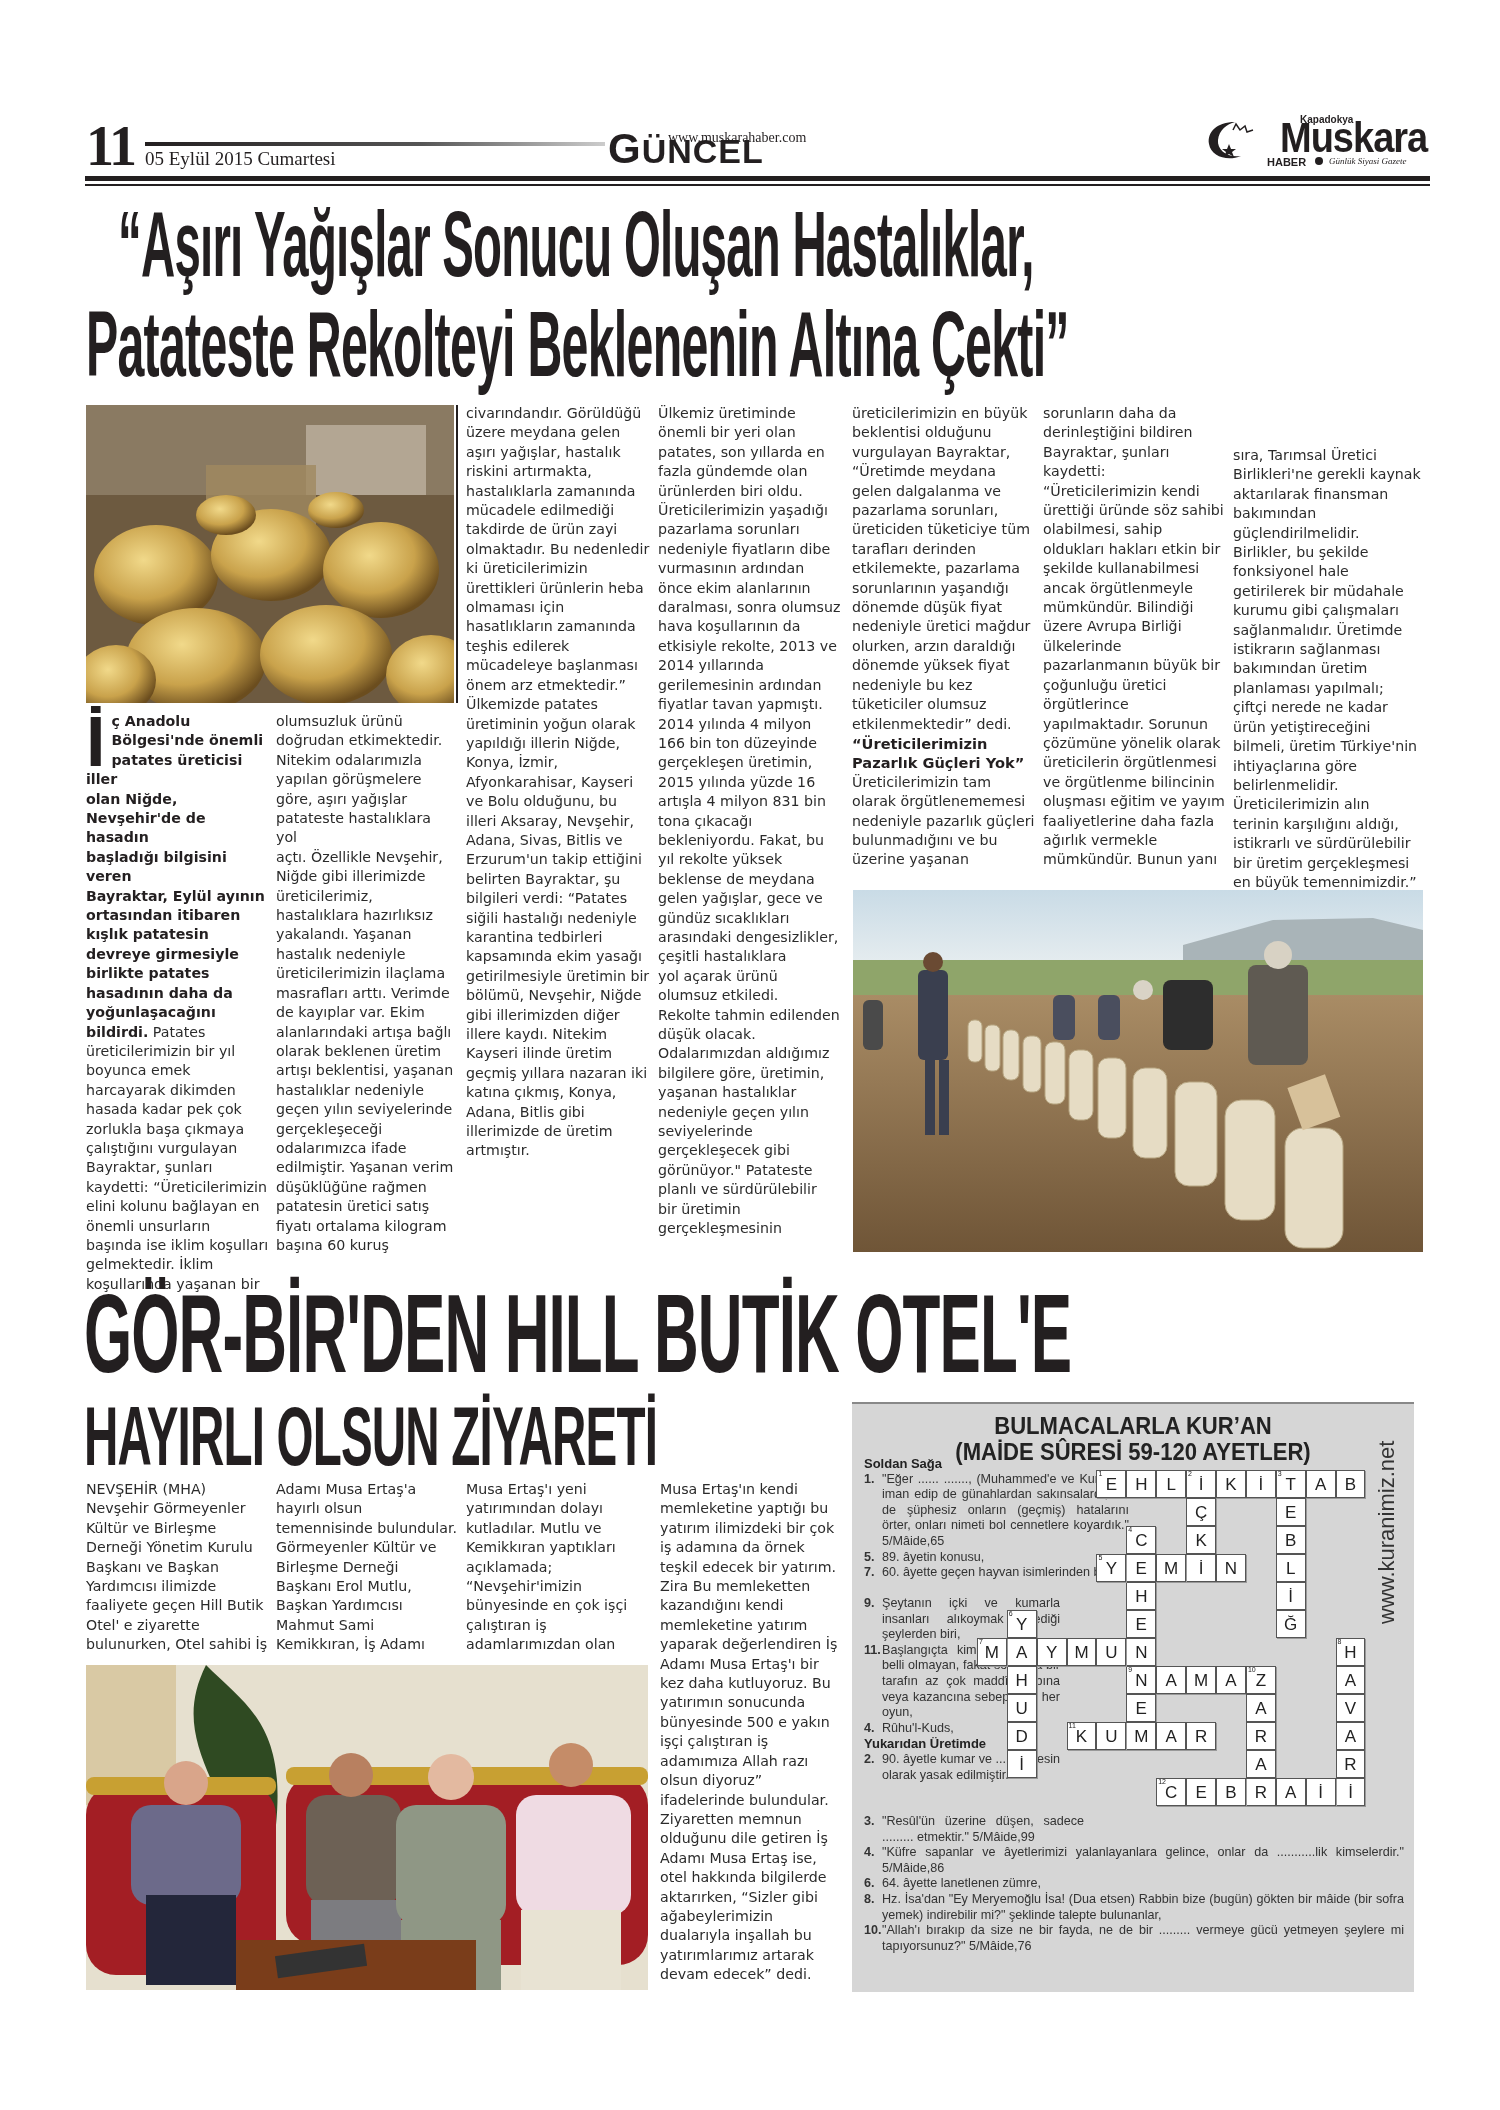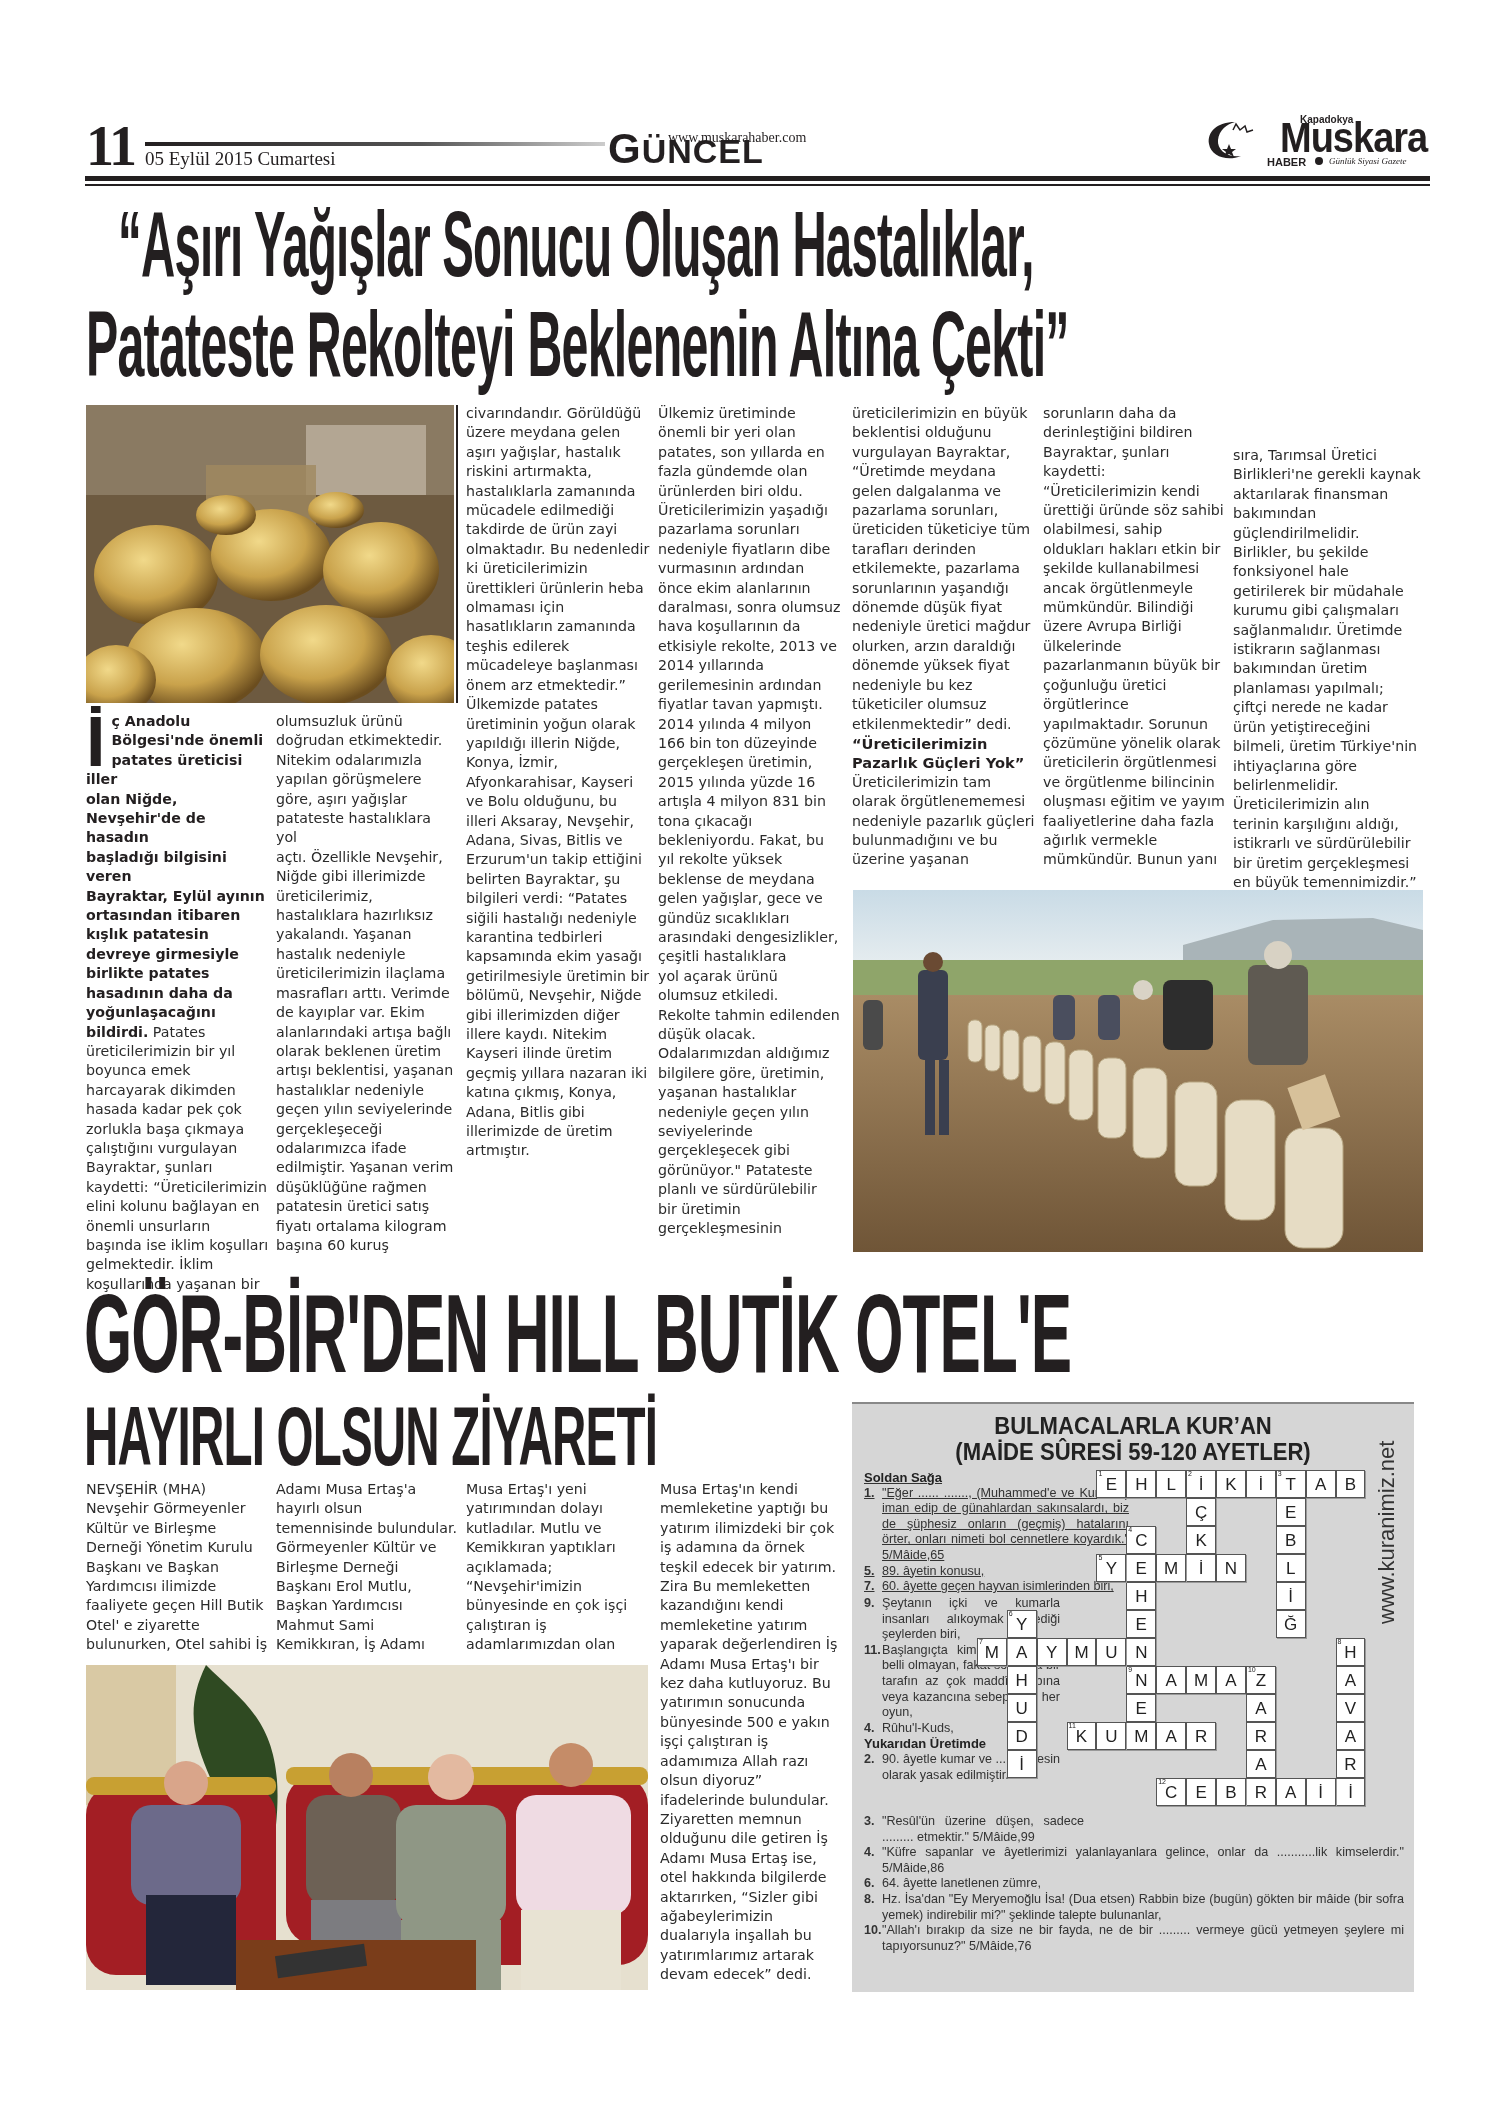--- a/index.html
+++ b/index.html
@@ -458,21 +458,21 @@
     </g>
     <rect x="150" y="275" width="240" height="50" fill="#7a3d1a"></rect>
     <rect x="190" y="285" width="90" height="22" fill="#333" transform="rotate(-8 235 296)"></rect>
   </svg>
 </div>
 
 <div class="abs puzzle">
   <div class="ptitle" style="top:8px;">BULMACALARLA KUR’AN</div>
   <div class="ptitle" style="top:34px;">(MAİDE SÛRESİ 59-120 AYETLER)</div>
 
-  <div class="clues" style="left:12px; top:66px; width:265px;text-decoration:underline;">
+  <div class="clues" style="left:12px; top:52px; width:265px;">
     <div class="clue-head">Soldan Sağa</div>
     <div class="clue">
         <span class="n">1.</span>
         <span class="t">"Eğer ...... ......., (Muhammed'e ve Kur'an'a) iman edip de günahlardan sakınsalardı, biz de şüphesiz onların (geçmiş) hatalarını örter, onları nimeti bol cennetlere koyardık." 5/Mâide,65</span>
       </div>
     <div class="clue">
         <span class="n">5.</span>
         <span class="t">89. âyetin konusu,</span>
       </div>
     <div class="clue">

